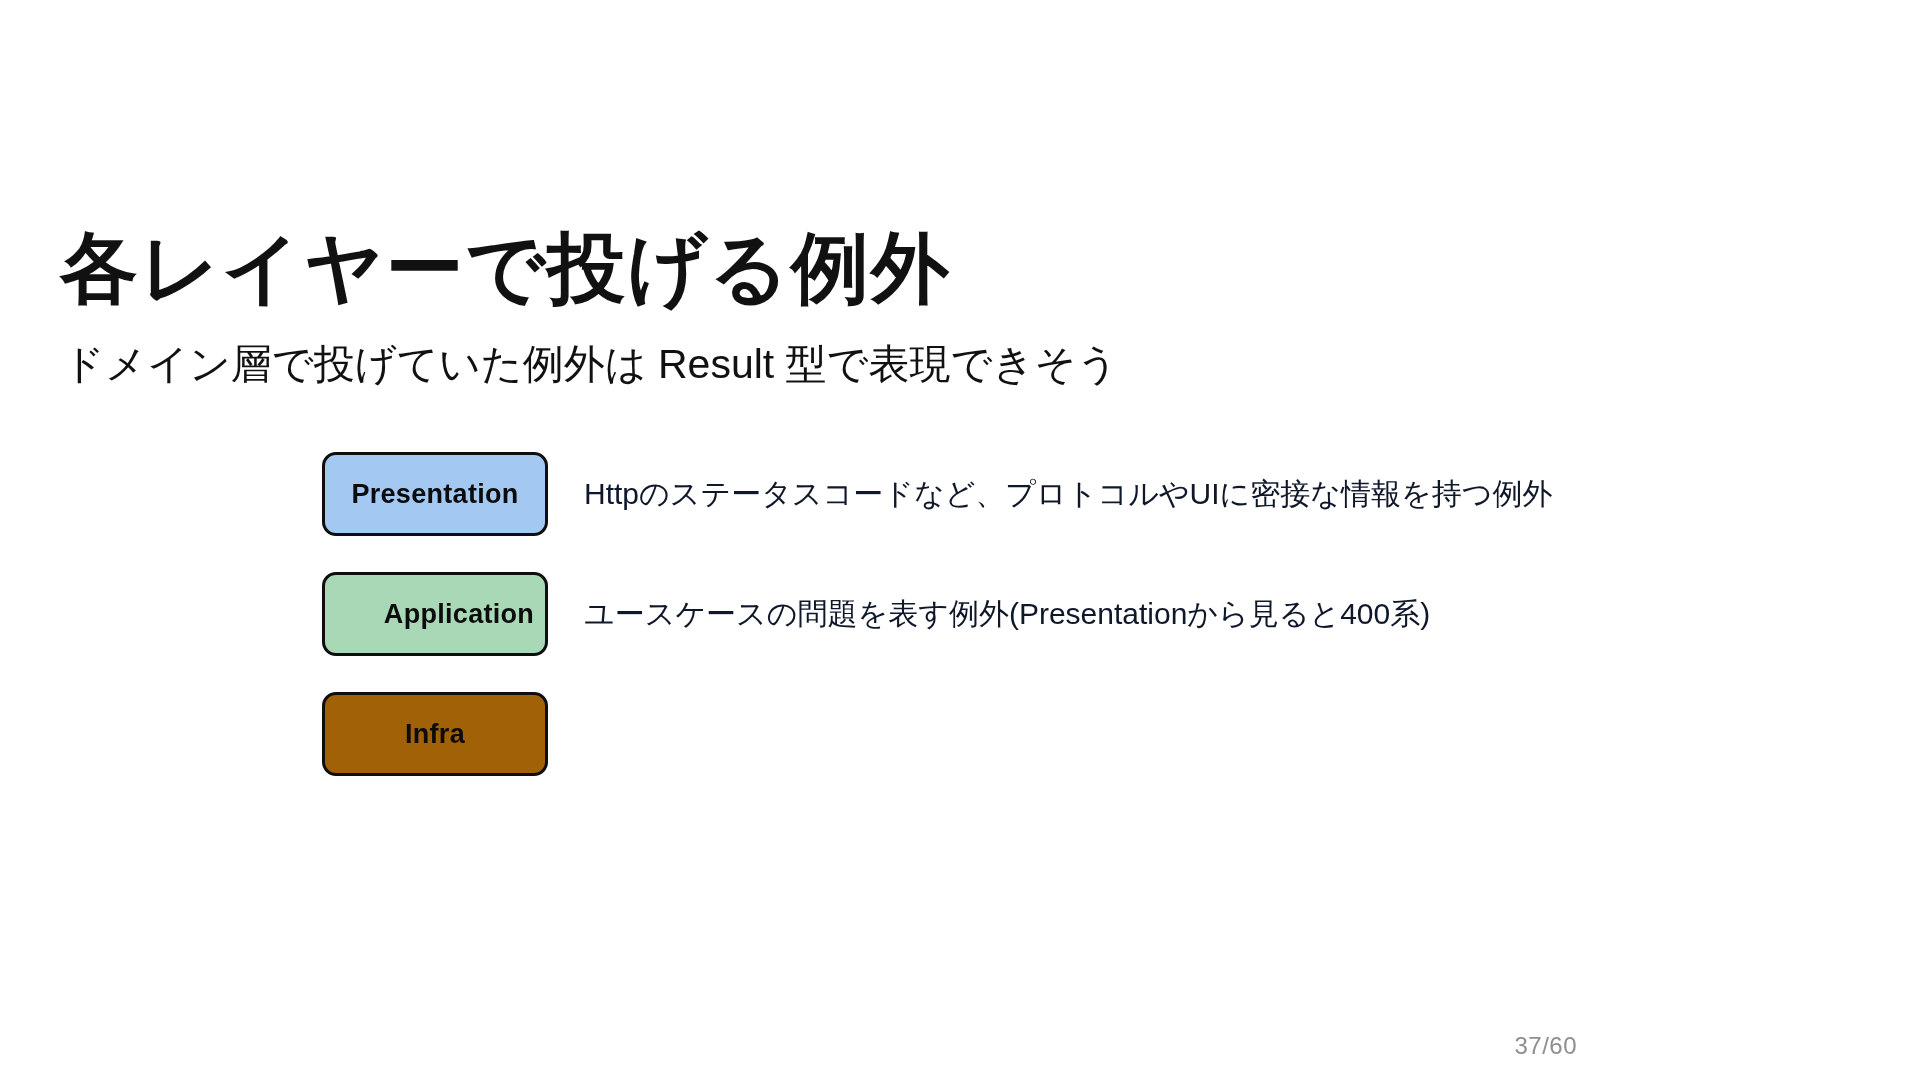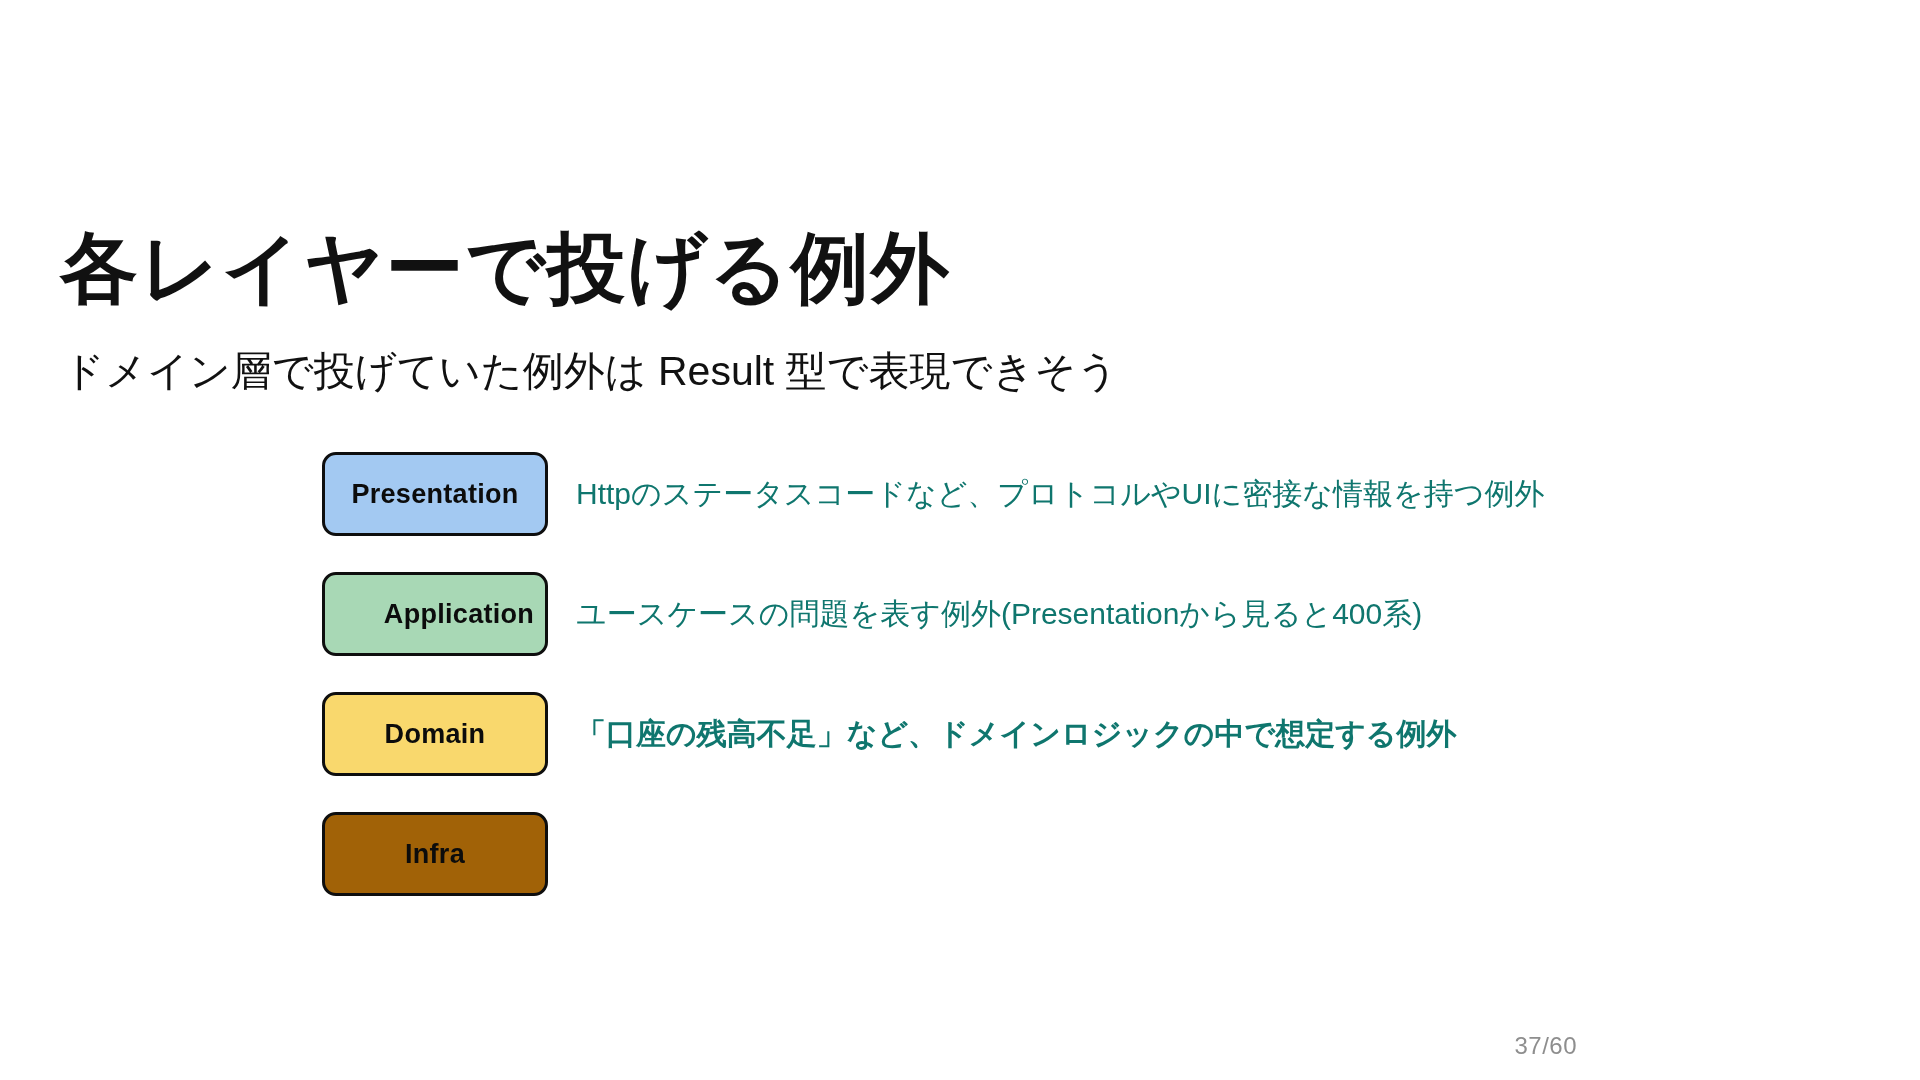--- a/index.html
+++ b/index.html
@@ -22,21 +22,21 @@
     font-size: 78px;
     line-height: 1.05;
     font-weight: 800;
     letter-spacing: 2px;
     color: #111111;
     white-space: nowrap;
   }
   .subtitle {
     position: absolute;
     left: 63px;
-    top: 306px;
+    top: 299px;
     font-size: 41px;
     line-height: 1.2;
     font-weight: 400;
     color: #111111;
     white-space: nowrap;
   }
   .rows {
     position: absolute;
     left: 322px;
     top: 452px;
@@ -60,23 +60,23 @@
     justify-content: center;
     flex: 0 0 auto;
   }
   .layer-label {
     font-size: 27px;
     font-weight: 700;
     color: #0c0c0c;
     letter-spacing: 0.3px;
   }
   .layer-desc {
-    margin-left: 28px;
+    margin-left: 36px;
     font-size: 30px;
-    color: #0f766e;
+    color: #0f172a;
     white-space: nowrap;
   }
   .page-number {
     position: absolute;
     right: 23px;
     bottom: 20px;
     font-size: 24px;
     color: #8e8e8e;
     letter-spacing: 0.5px;
   }
@@ -99,26 +99,20 @@
       <span class="layer-desc" style="font-weight: 400;">Httpのステータスコードなど、プロトコルやUIに密接な情報を持つ例外</span>
     </div>
 
     <div class="layer-row">
       <div class="layer-box" style="background-color: rgb(168, 216, 181); padding-left: 48px;">
         <span class="layer-label">Application</span>
       </div>
       <span class="layer-desc" style="font-weight: 400;">ユースケースの問題を表す例外(Presentationから見ると400系)</span>
     </div>
 
-    <div class="layer-row">
-      <div class="layer-box" style="background-color: rgb(249, 216, 109);">
-        <span class="layer-label">Domain</span>
-      </div>
-      <span class="layer-desc" style="font-weight: 700;">「口座の残高不足」など、ドメインロジックの中で想定する例外</span>
-    </div>
 
     <div class="layer-row">
       <div class="layer-box" style="background-color: #a16207;">
         <span class="layer-label">Infra</span>
       </div>
     </div>
 
   </div>
 
   <div class="page-number">37/60</div>

